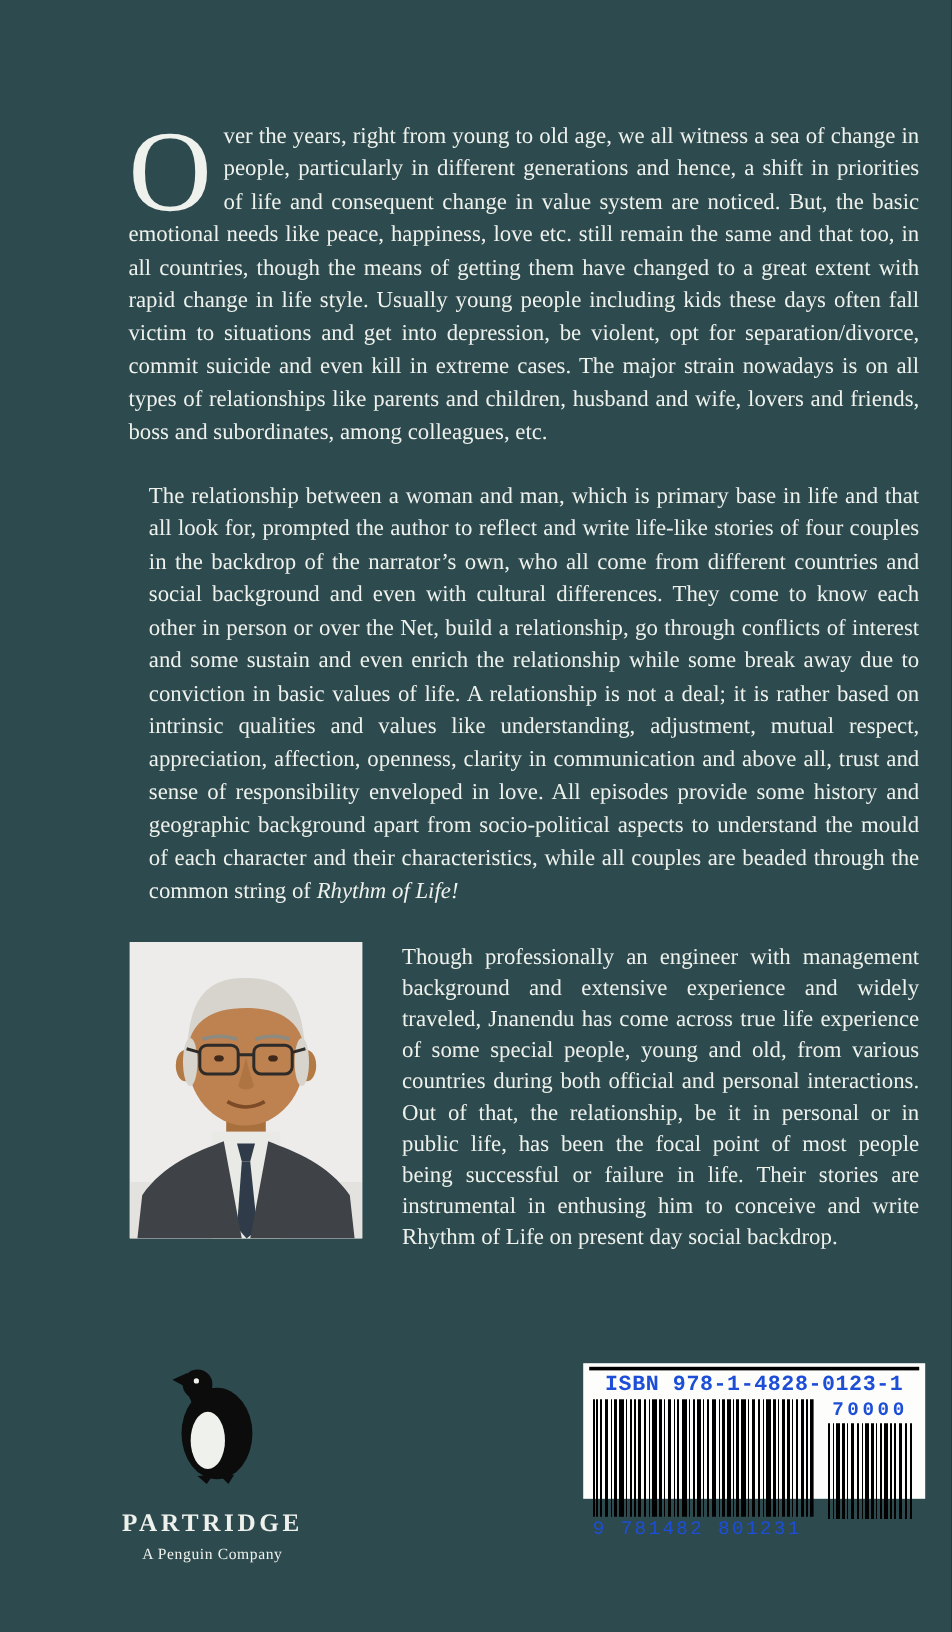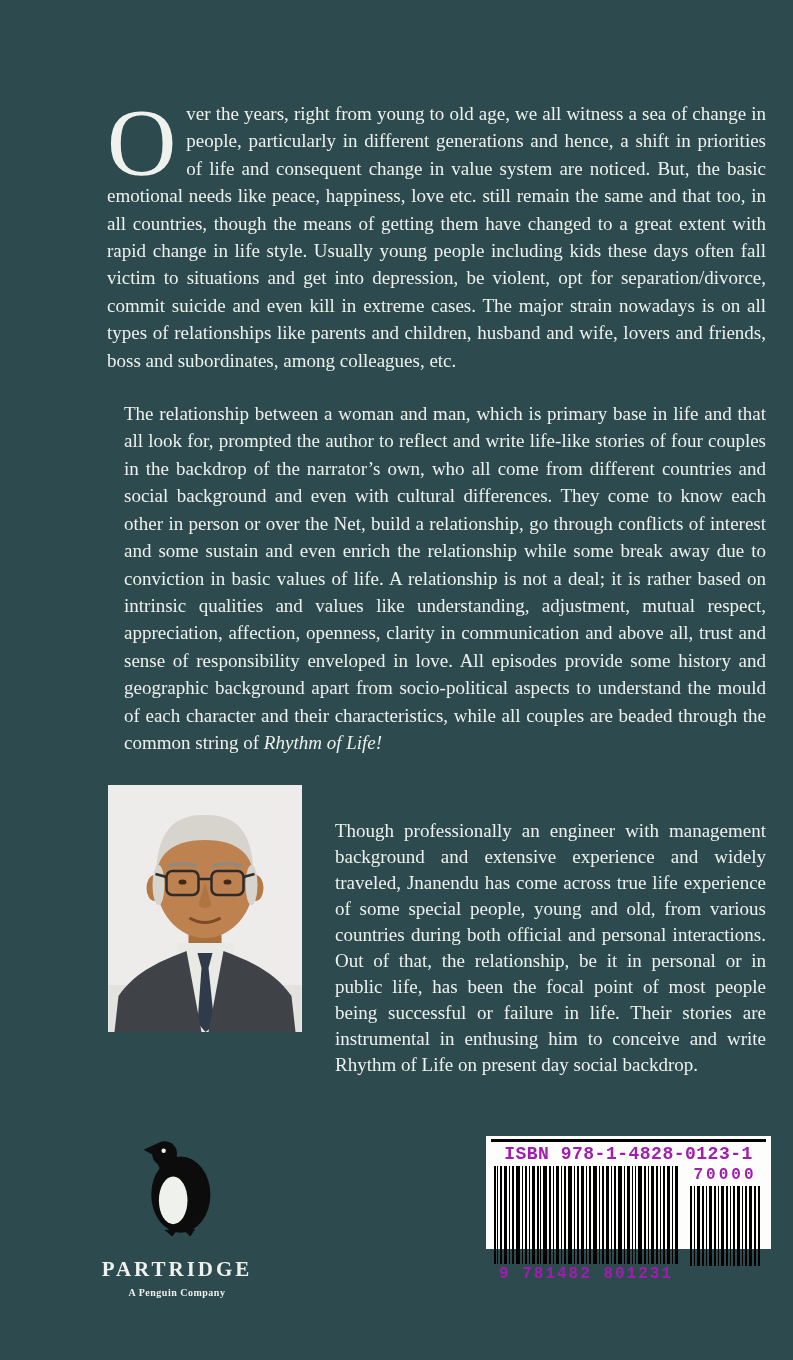--- a/index.html
+++ b/index.html
@@ -16,39 +16,39 @@
     font-size:19px; line-height:27.4px; text-align:justify; }
   .synopsis p + p { margin-top:26px;margin-left:17px; }
   .dropcap { float:left; font-size:96px; line-height:79px;
     padding:3px 10px 0 0; font-weight:400; }
   .italic { font-style:italic; }
 
   
   .author-row { position:absolute; left:108px; top:785px; width:658px; display:flex; }
   .photo { width:194px; height:247px; flex:0 0 auto; background:#edecea; }
   .photo svg { display:block; width:100%; height:100%; }
-  .bio { margin-left:33px; flex:1; font-size:19px; line-height:26px; text-align:justify;margin-top:33px; }
+  .bio { margin-left:33px; flex:1; font-size:19px; line-height:26px; text-align:justify; }
 
   
   .logo { position:absolute; left:94px; top:1137px; width:166px; text-align:center; }
   .logo-bird { width:82px; height:100px; margin:0 auto; display:block; }
   .logo-name { margin-top:20px; font-size:21px; font-weight:bold; letter-spacing:3px; }
-  .logo-tagline { margin-top:5px; font-size:10px; font-weight:bold; letter-spacing:0.5px; }
+  .logo-tagline { margin-top:5px; font-size:13px; font-weight:normal; letter-spacing:0.5px; }
 
   
   .barcode-box { position:absolute; left:486px; top:1136px; width:285px; height:113px;
-    background:#fdfdfb; color:#a21caf; font-family:"Liberation Mono", monospace; }
+    background:#fdfdfb; color:#1d4ed8; font-family:"Liberation Mono", monospace; }
   .barcode-topline { height:3px; background:#000; margin:3px 5px 0; }
   .isbn-line { text-align:center; font-size:18px; font-weight:bold;
     letter-spacing:0.5px; line-height:22px; padding-top:1px; }
   .barcode-row { display:flex; padding:0 8px; margin-top:1px; }
   .barcode-main { width:184px; }
   .barcode-main svg { display:block; width:184px; height:98px; }
-  .barcode-digits { font-size:16px; font-weight:bold; letter-spacing:2px;
-    text-align:center; line-height:20px; }
+  .barcode-digits { font-size:16px; font-weight:normal; letter-spacing:2px;
+    line-height:20px; }
   .barcode-addon { width:70px; margin-left:12px; }
   .price-code { text-align:center; font-size:16px; font-weight:bold;
     letter-spacing:3px; line-height:18px; }
   .barcode-addon svg { display:block; width:70px; height:80px; margin-top:2px; }
 </style>
 </head>
 <body>
 
 <div class="page">
 

